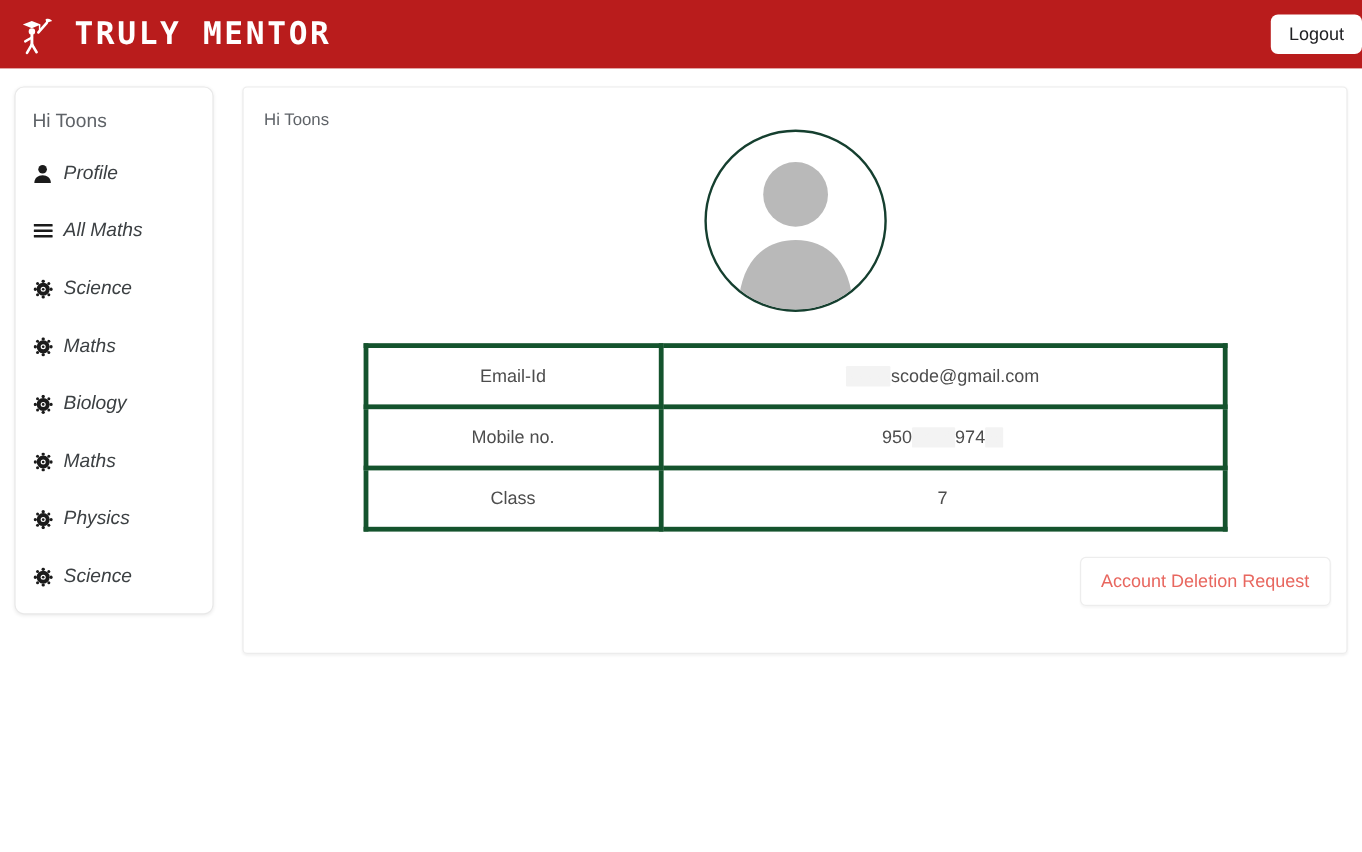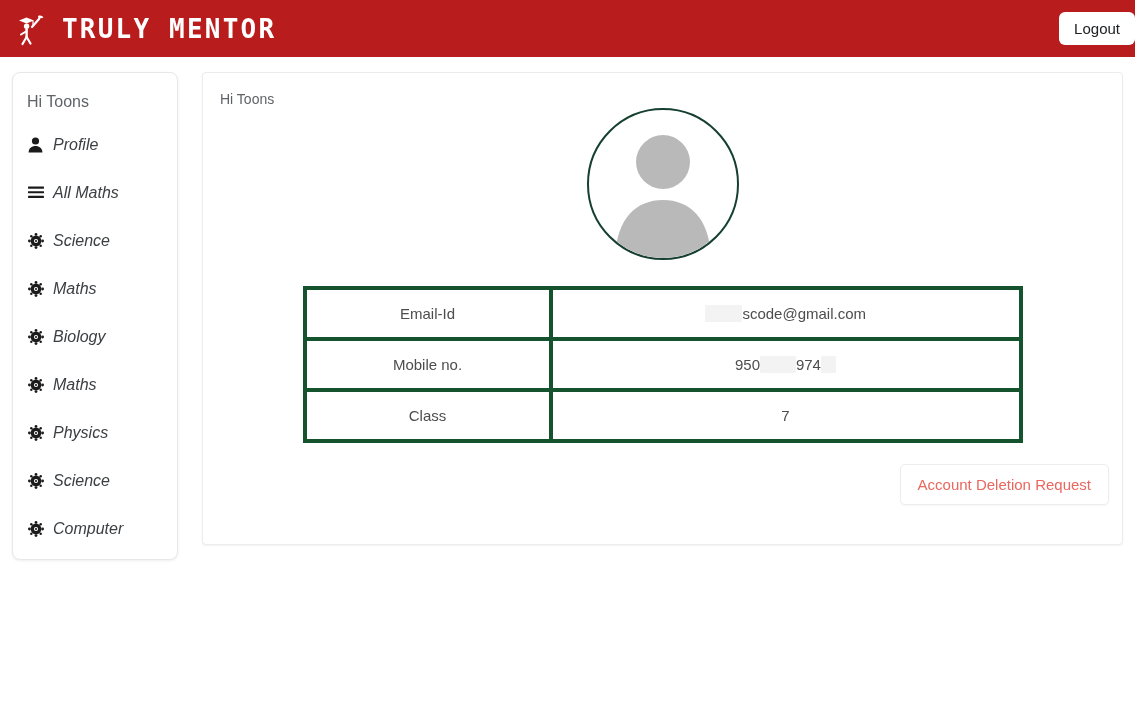--- a/index.html
+++ b/index.html
@@ -354,38 +354,20 @@
             <circle cx="14.6" cy="8" r="1.4"></circle>
           <circle cx="3.3" cy="3.3" r="1.25"></circle>
             <circle cx="12.7" cy="12.7" r="1.25"></circle>
           <circle cx="12.7" cy="3.3" r="1.25"></circle>
             <circle cx="3.3" cy="12.7" r="1.25"></circle>
         </svg>
       </span>
       <span class="nav-label">Science</span>
     </a>
 
-    <a class="nav-item">
-      <span class="nav-icon">
-        <svg width="16" height="16" viewBox="0 0 16 16" fill="#1b1b1b" xmlns="http://www.w3.org/2000/svg">
-          <circle cx="8" cy="8" r="5.4"></circle>
-          <circle cx="8" cy="8" r="2.1" fill="#ffffff"></circle>
-          <circle cx="8" cy="8" r="1.1" fill="#1b1b1b"></circle>
-          <circle cx="8" cy="1.4" r="1.4"></circle>
-            <circle cx="8" cy="14.6" r="1.4"></circle>
-          <circle cx="1.4" cy="8" r="1.4"></circle>
-            <circle cx="14.6" cy="8" r="1.4"></circle>
-          <circle cx="3.3" cy="3.3" r="1.25"></circle>
-            <circle cx="12.7" cy="12.7" r="1.25"></circle>
-          <circle cx="12.7" cy="3.3" r="1.25"></circle>
-            <circle cx="3.3" cy="12.7" r="1.25"></circle>
-        </svg>
-      </span>
-      <span class="nav-label">Computer</span>
-    </a>
   </nav>
 
   <section class="main-card">
     <div class="breadcrumb">Hi Toons</div>
 
     <div class="avatar-wrap">
       <div class="avatar">
         <span>
           <svg width="148" height="148" viewBox="0 0 148 148" xmlns="http://www.w3.org/2000/svg">
             <circle cx="74" cy="52" r="27" fill="#b9b9b9"></circle>

